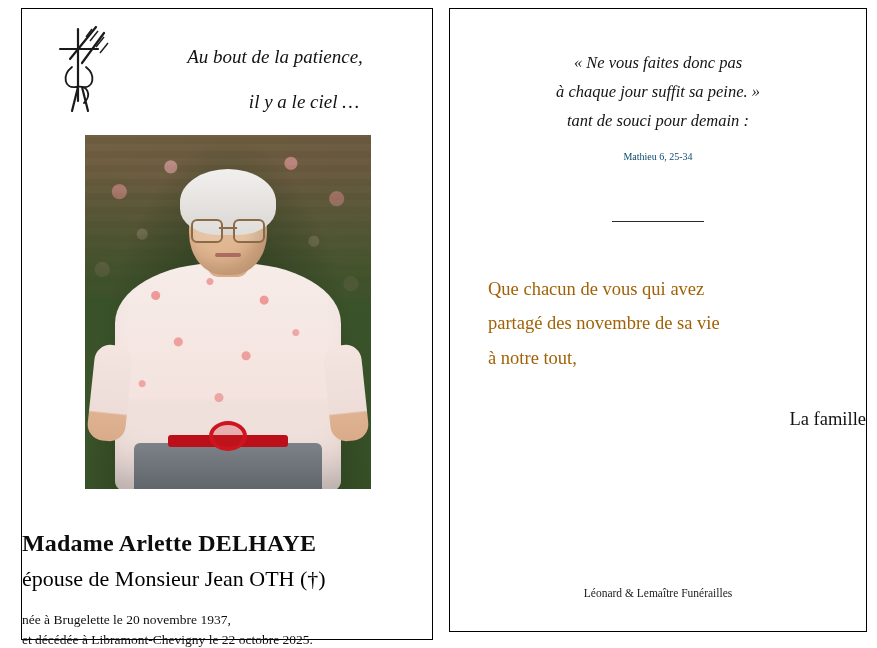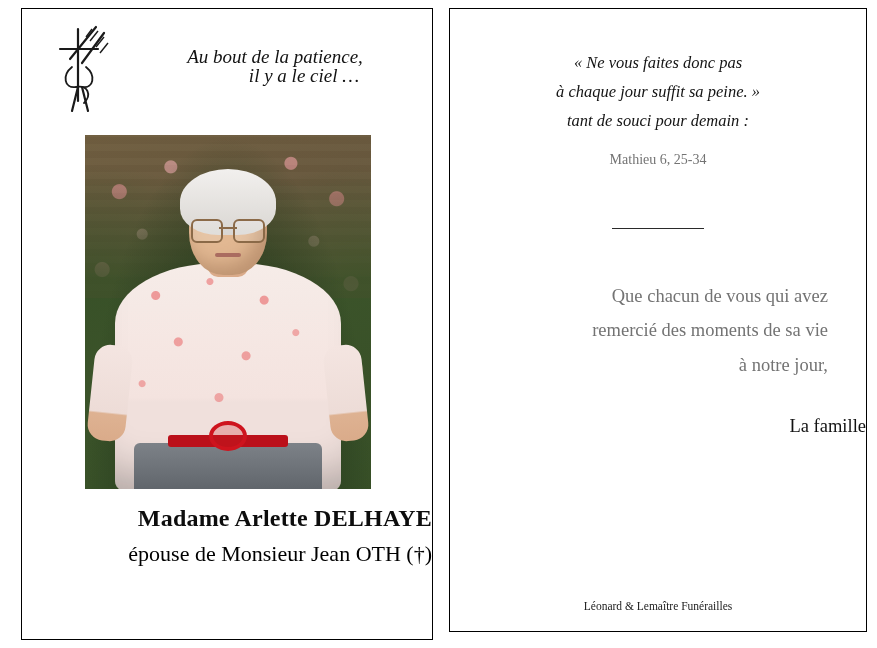--- a/index.html
+++ b/index.html
@@ -56,20 +56,21 @@
     font-size: 19px;
     line-height: 1.0;
     color: #121212;
   }
   .header-verse .l1 {
     display: block;
     margin-left: -6px;
   }
   .header-verse .l2 {
     display: block;
+    margin-top: 26px;
     margin-left: 52px;
   }
   .photo-frame {
     position: absolute;
     left: 63px;
     top: 126px;
     width: 286px;
     height: 354px;
     overflow: hidden;
     background: #2d3a22;
@@ -239,22 +240,22 @@
     background: linear-gradient(180deg, #f3e5e1 0%, #ecdcd7 70%, #dcb294 72%, #d8ab8c 100%);
     border-radius: 16px;
   }
   .fig-arm-l { left: 6px; transform: rotate(6deg); }
   .fig-arm-r { right: 6px; transform: rotate(-6deg); }
 
   .name-block {
     position: absolute;
     left: 0;
     right: 0;
-    top: 496px;
-    text-align: right;
+    top: 521px;
+    text-align: left;
   }
   .name {
     font-weight: bold;
     font-size: 24px;
     letter-spacing: 0.2px;
     color: #0d0d0d;
   }
   .spouse {
     margin-top: 9px;
     font-size: 22px;
@@ -273,49 +274,49 @@
     width: 330px;
     text-align: center;
     font-style: italic;
     font-size: 16.5px;
     line-height: 1.75;
     color: #141414;
   }
   .quote-ref {
     margin-top: 12px;
     text-align: center;
-    font-size: 14px;
+    font-size: 10px;
     font-style: normal;
-    color: #737373;
+    color: #0c4a6e;
   }
   .rule {
     width: 92px;
     height: 0;
     border-bottom: 1.4px solid #2a2a2a;
     margin: 56px auto 0;
   }
   .message {
     margin: 50px auto 0;
     width: 340px;
-    text-align: right;
+    text-align: left;
     font-size: 18.5px;
     line-height: 1.85;
-    color: #737373;
+    color: #a16207;
   }
   .signature {
     margin: 34px auto 0;
     text-align: right;
     font-size: 18.5px;
     color: #121212;
   }
   .funeral-home {
     position: absolute;
     left: 0;
     right: 0;
-    bottom: 19px;
+    bottom: 32px;
     text-align: center;
     font-size: 11.5px;
     color: #1a1a1a;
   }
 </style>
 </head>
 <body>
 
 <div class="sheet">
 
@@ -365,37 +366,41 @@
           <span class="r"></span>
           <span class="bridge"></span>
         </div>
         <div class="fig-mouth"></div>
       </div>
     </div>
 
     <div class="name-block">
       <div class="name">Madame Arlette DELHAYE</div>
       <div class="spouse">épouse de Monsieur Jean OTH (†)</div>
+      <div class="dates">
+        <div>née à Brugelette le 20 novembre 1937,</div>
+        <div>et décédée à Libramont-Chevigny le 22 octobre 2025.</div>
+      </div>
     </div>
   </div>
 
   <div class="card card-right">
     <div class="quote">
       <div>« Ne vous faites donc pas</div>
       <div>à chaque jour suffit sa peine. »</div>
       <div>tant de souci pour demain :</div>
       <div class="quote-ref">Mathieu 6, 25-34</div>
     </div>
 
     <div class="rule"></div>
 
     <div class="message">
       <div>Que chacun de vous qui avez</div>
-      <div>remercié des moments de sa vie</div>
-      <div>à notre jour,</div>
+      <div>partagé des novembre de sa vie</div>
+      <div>à notre tout,</div>
     </div>
 
     <div class="signature">La famille</div>
 
     <div class="funeral-home">Léonard &amp; Lemaître Funérailles</div>
   </div>
 
 </div>
 
 </body></html>

